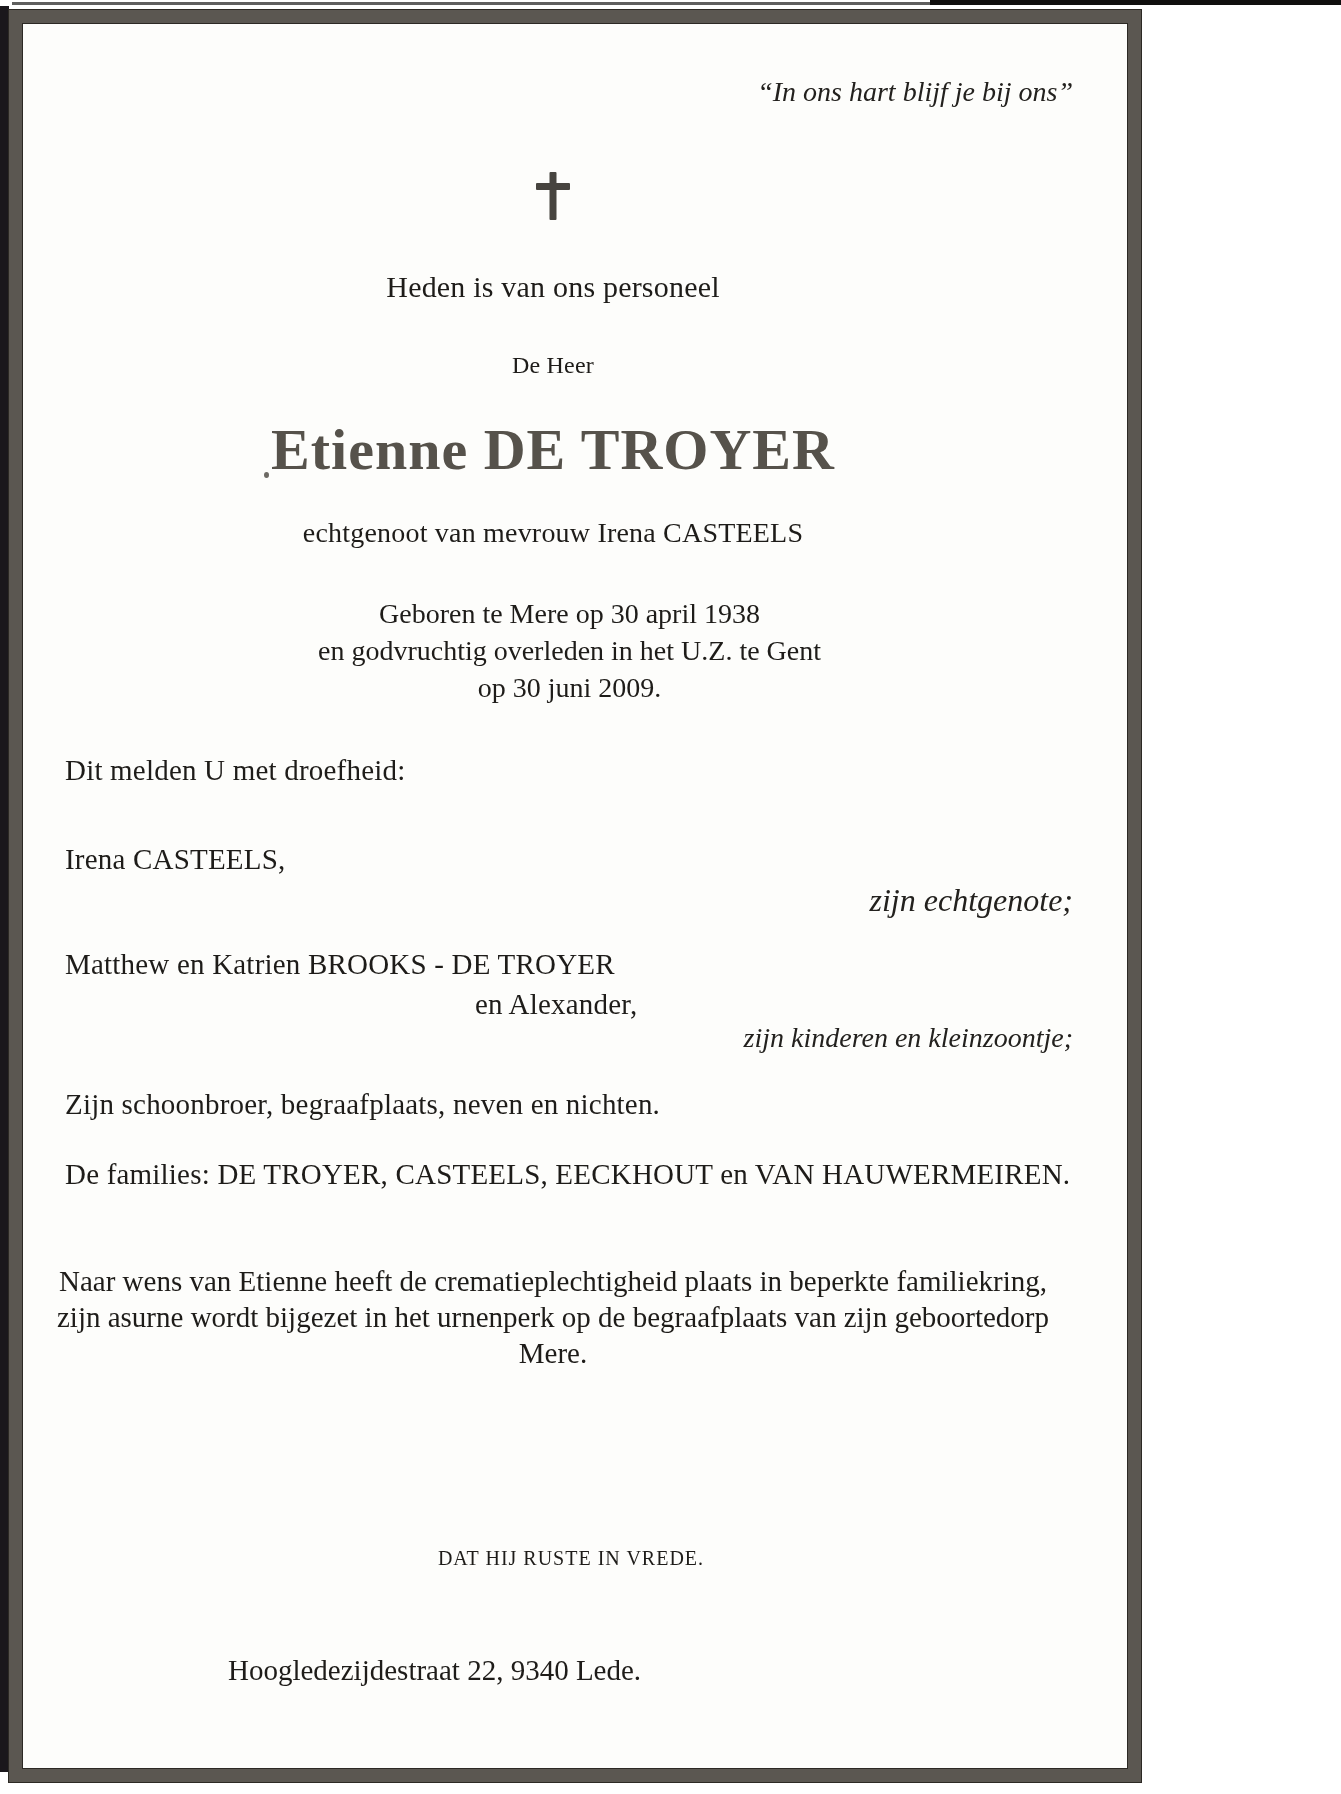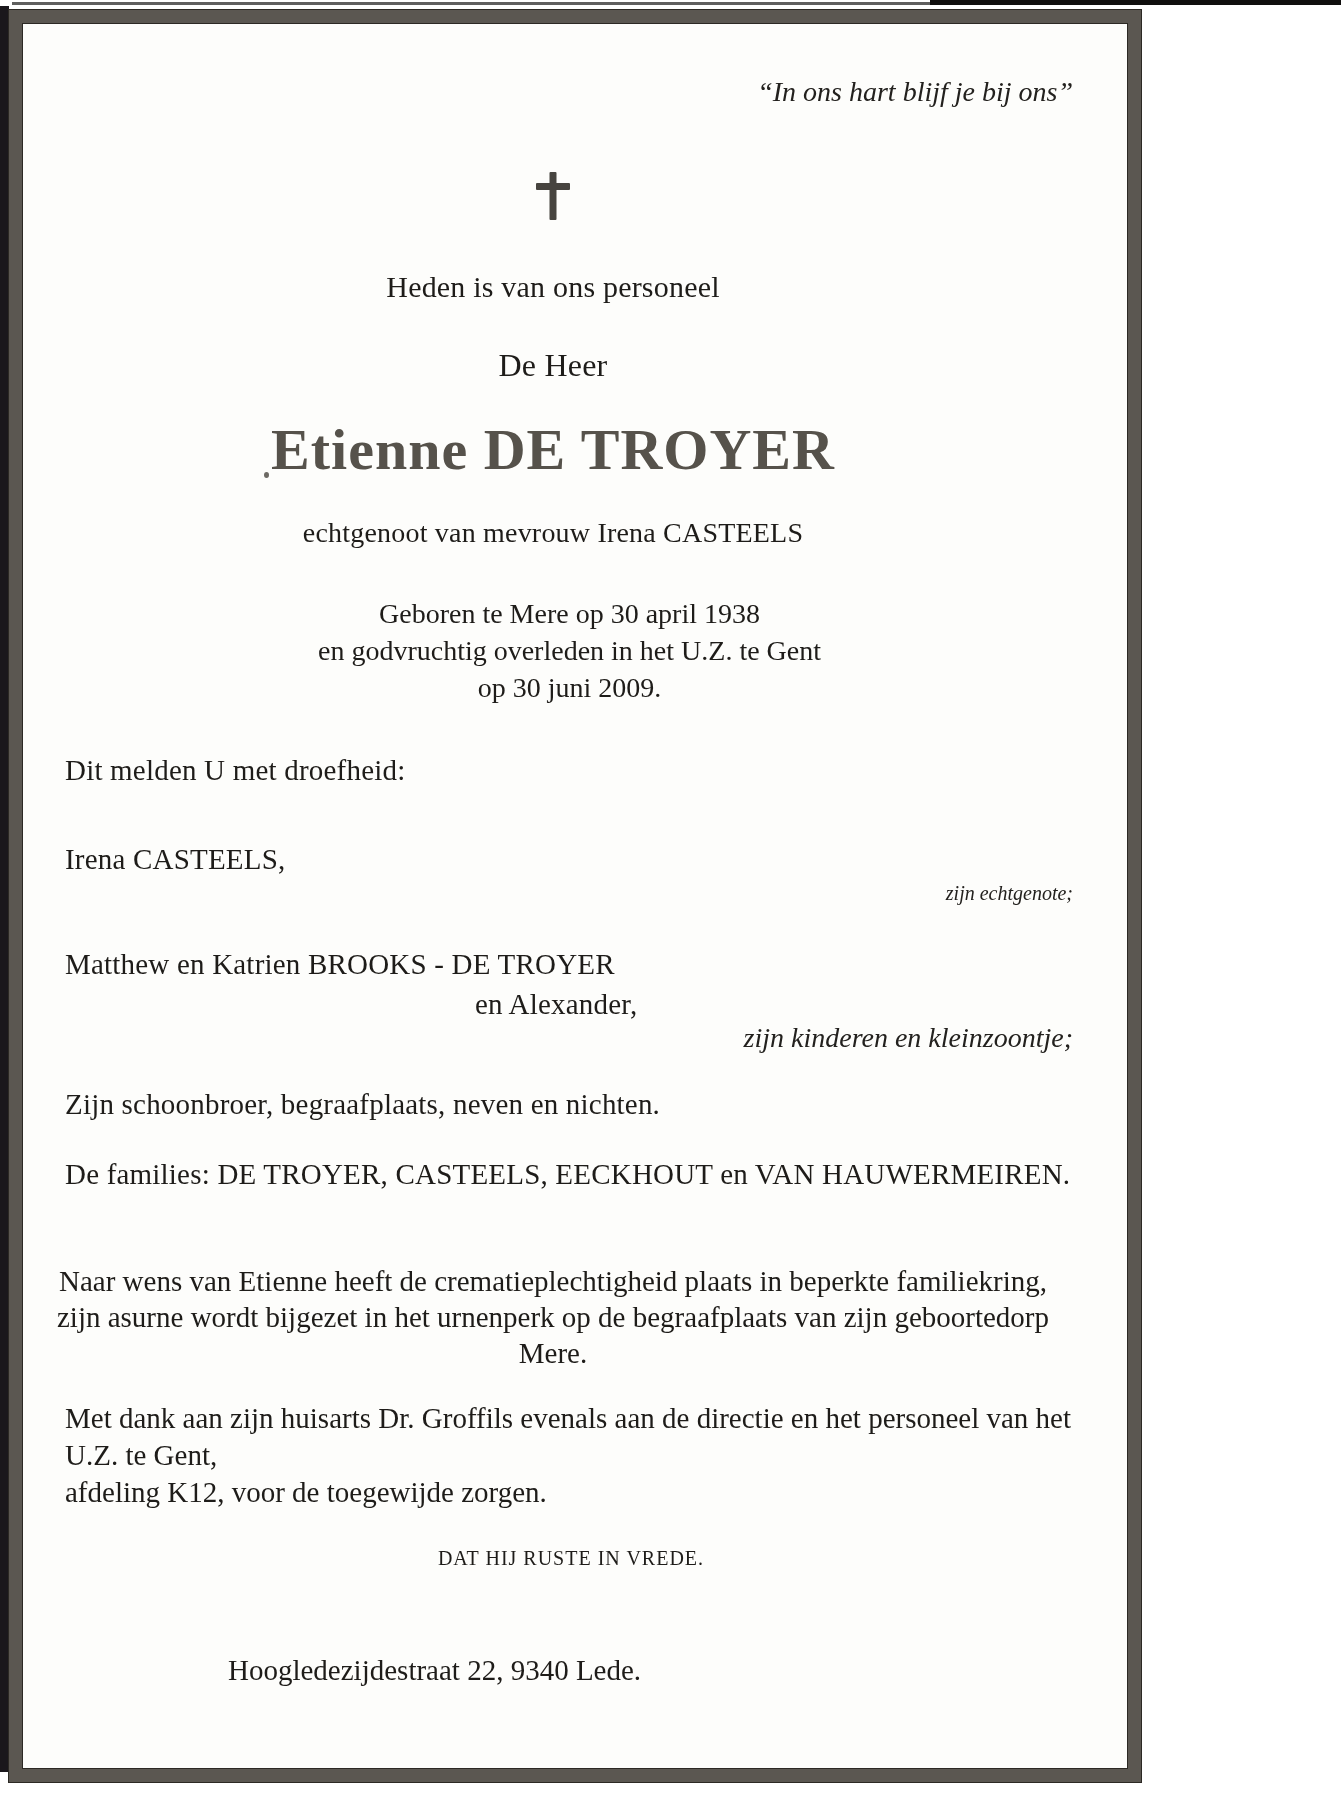--- a/index.html
+++ b/index.html
@@ -42,30 +42,30 @@
   .cross-shape{position:relative;width:36px;height:48px;margin:0 auto;}
   .cross-shape::before{
     content:"";position:absolute;left:50%;top:0;transform:translateX(-50%);
     width:7px;height:48px;background:#47443f;border-radius:1px;
   }
   .cross-shape::after{
     content:"";position:absolute;left:1px;right:1px;top:11px;
     height:7px;background:#47443f;border-radius:1px;
   }
   .opening{top:247px;font-size:30px;}
-  .honorific{top:325px;font-size:32px;}
+  .honorific{top:325px;font-size:24px;}
   .deceased{
     top:396px;font-size:58px;line-height:62px;font-weight:bold;
     color:var(--name-ink);letter-spacing:1px;
   }
   .spouse{top:493px;font-size:28px;}
   .life{top:572px;font-size:28px;line-height:37px;padding-left:33px;}
   .announce{top:730px;}
   .m1-name{top:819px;}
-  .m1-rel{top:859px;font-size:20px;}
+  .m1-rel{top:859px;font-size:32px;}
   .m2-names{top:924px;}
   .m2-cont{top:964px;left:453px;}
   .m2-rel{top:999px;font-size:28px;}
   .relatives{top:1064px;}
   .families{top:1134px;}
   .ceremony{top:1240px;font-size:29px;line-height:36px;}
   .thanks{top:1377px;right:30px;font-size:29px;line-height:37px;}
   .closing{top:1524px;font-size:20px;letter-spacing:1px;padding-left:36px;}
   .addresses{top:1627px;font-size:29px;line-height:40px;}
   .addr-line2{padding-left:163px;}
@@ -116,24 +116,20 @@
 
   <div class="abs left-col relatives txt">Zijn schoonbroer, begraafplaats, neven en nichten.</div>
 
   <div class="abs left-col families txt">De families: DE TROYER, CASTEELS, EECKHOUT en VAN HAUWERMEIREN.</div>
 
   <div class="abs center-col ceremony">
     <div>Naar wens van Etienne heeft de crematieplechtigheid plaats in beperkte familiekring,</div>
     <div>zijn asurne wordt bijgezet in het urnenperk op de begraafplaats van zijn geboortedorp Mere.</div>
   </div>
 
-  <div class="abs left-col thanks">
-    <div>Met dank aan zijn huisarts Dr. Groffils evenals aan de directie en het personeel van het U.Z. te Gent,</div>
-    <div>afdeling K12, voor de toegewijde zorgen.</div>
-  </div>
 
   <div class="abs center-col closing">DAT HIJ RUSTE IN VREDE.</div>
 
   <div class="abs left-col addresses">
     <div class="addr-line2">Hoogledezijdestraat 22, 9340 Lede.</div>
   </div>
 
 </div>
 
 </body></html>

